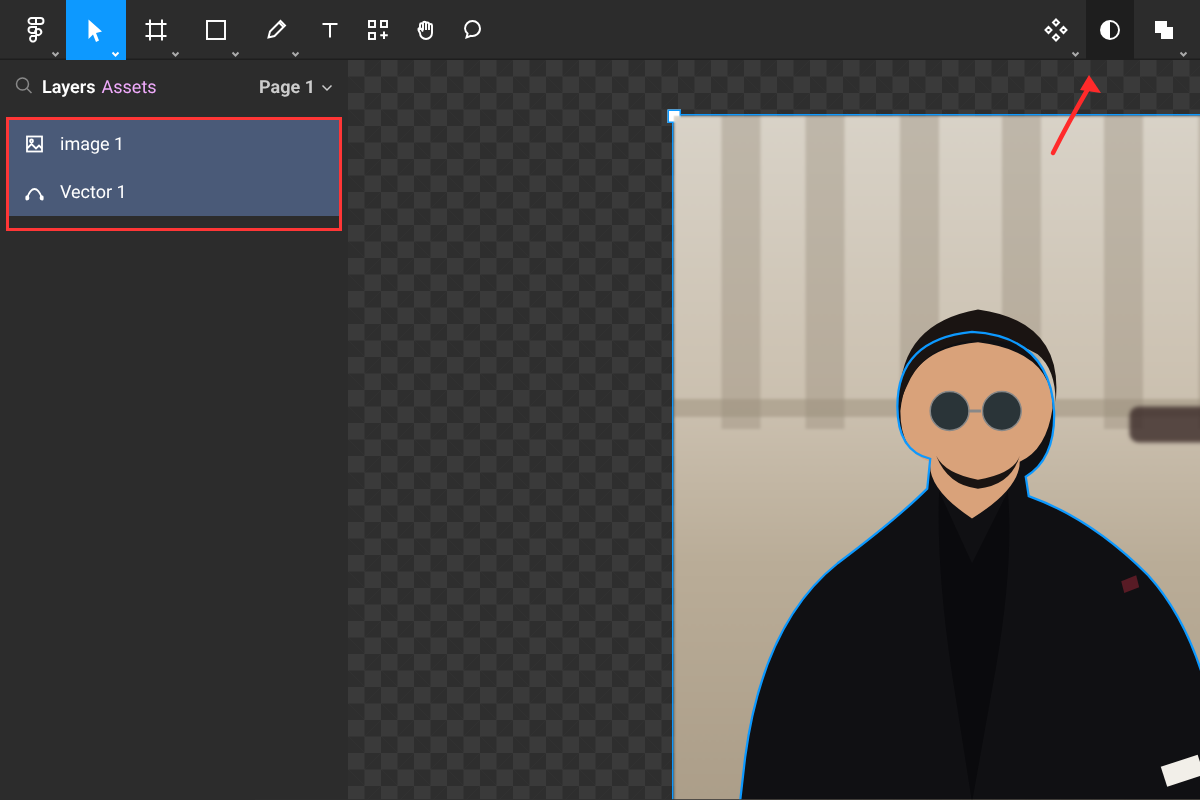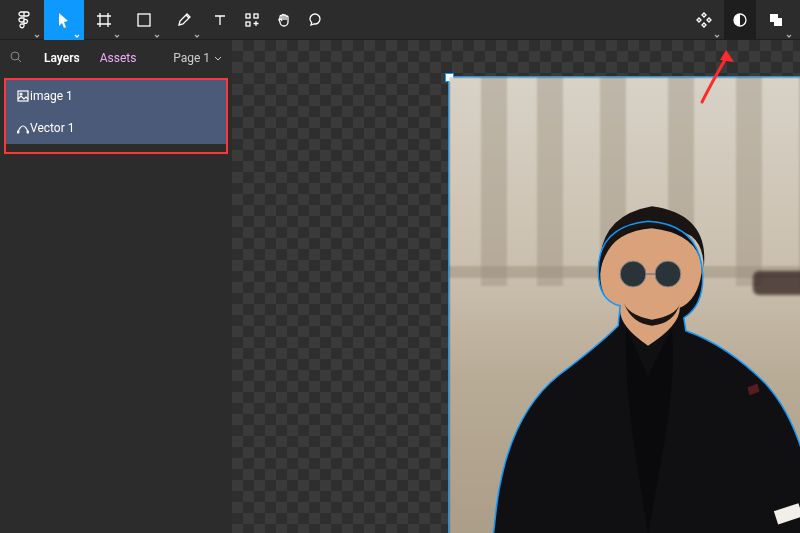--- a/index.html
+++ b/index.html
@@ -14,27 +14,27 @@
   .tool svg { fill: none; stroke: #fff; stroke-width: 1.3; }
   .tool .chev { position: absolute; right: 4px; bottom: 10px; width: 6px; height: 6px; }
   .tool .chev svg { stroke: #aaa; }
   .toolbar .spacer { flex: 1; }
 
   
   .body { flex: 1; display: flex; min-height: 0; }
 
   
   .sidebar { width: 232px; background: #2c2c2c; display: flex; flex-direction: column; }
-  .side-tabs { display: flex; align-items: center; height: 36px; padding: 0 10px; gap: 20px; font-size: 12px; }
+  .side-tabs { display: flex; align-items: center; height: 36px; padding: 0 10px; gap: 4px; font-size: 12px; }
   .side-tabs .tab { color: #f0abfc; cursor: pointer; }
   .side-tabs .tab.active { color: #fff; font-weight: 600; }
   .side-tabs .search { color: #888; margin-right: 2px; }
-  .side-tabs .page { margin-left: auto; color: #ccc; display: flex; align-items: center; gap: 4px; cursor: pointer; }
+  .side-tabs .page { margin-left: auto; color: #ccc; display: flex; align-items: center; gap: 4px; cursor: pointer; font-weight: bold; }
   .layers { border: 2px solid #ff3636; margin: 2px 4px 0 4px; padding-bottom: 8px; }
-  .layer { display: flex; align-items: center; height: 32px; padding: 0 10px; font-size: 12px; background: #4a5a78; cursor: pointer; }
+  .layer { display: flex; align-items: center; height: 32px; padding: 0 10px; gap: 10px; font-size: 12px; background: #4a5a78; cursor: pointer; }
   .layer + .layer { margin-top: 0; }
   .layer .licon { width: 14px; height: 14px; display:flex; align-items:center; justify-content:center; }
   .layer .licon svg { stroke: #fff; stroke-width:1.2; fill:none; }
 
   
   .canvas { flex: 1; position: relative; overflow: hidden;
     background-color: #3a3a3a;
     background-image:
       linear-gradient(45deg, #2e2e2e 25%, transparent 25%),
       linear-gradient(-45deg, #2e2e2e 25%, transparent 25%),

